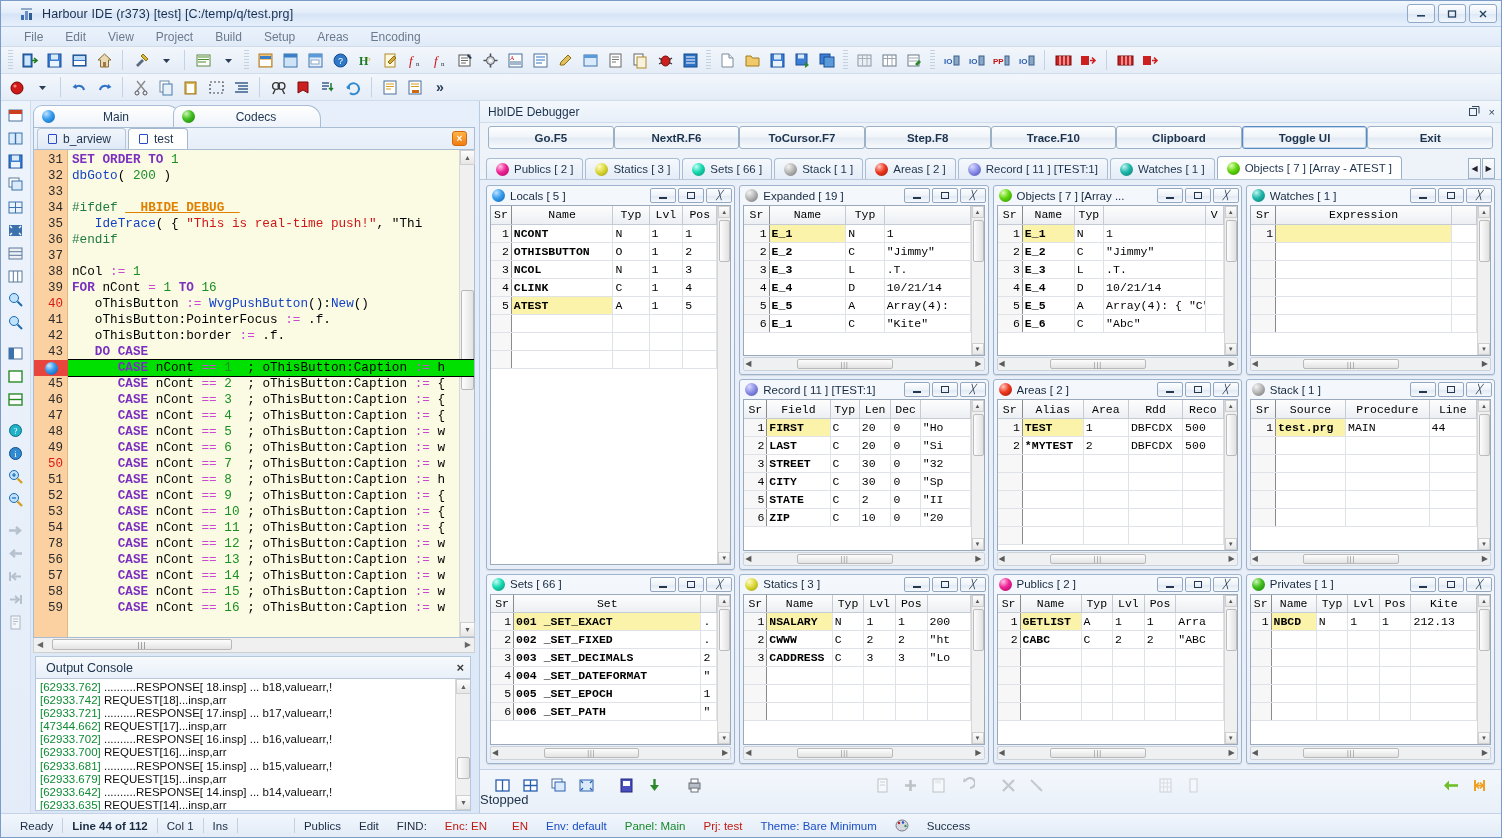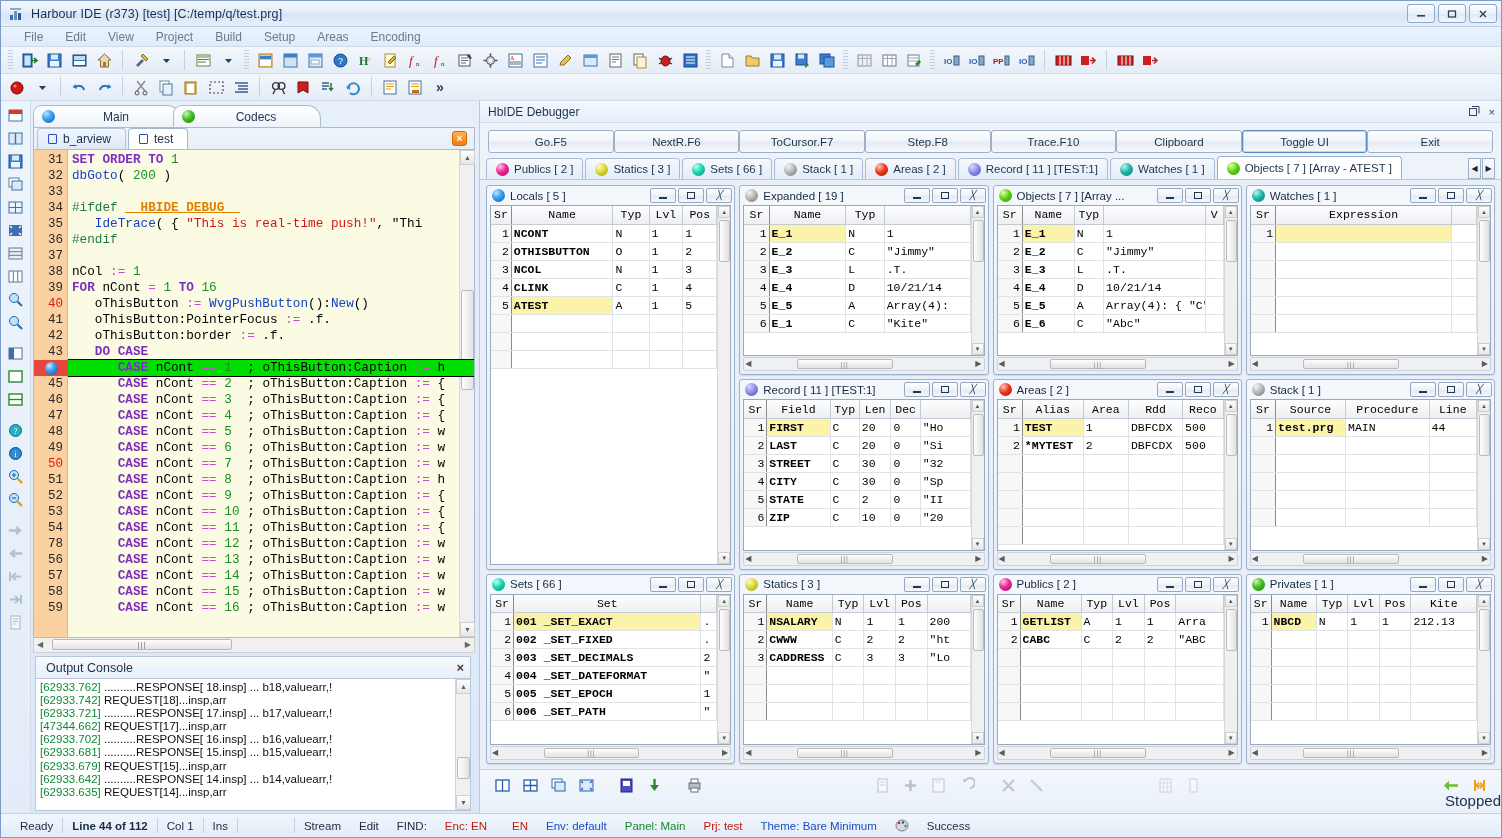--- a/index.html
+++ b/index.html
@@ -17,21 +17,21 @@
     background:linear-gradient(180deg,#e8f0fb 0%, #dbe7f7 100%);
     border:1px solid #7a9cc6;
     display:flex; flex-direction:column;
   }
 
   
   .titlebar{
     height:26px; flex:0 0 26px;
     background:linear-gradient(180deg,#f2f7fd 0%,#e2ecf9 48%,#d6e4f7 52%,#e7f0fb 100%);
     border-bottom:1px solid #b8cde5;
-    display:flex; align-items:center; padding:0 4px;
+    display:flex; align-items:center; padding:0 15px;
     position:relative;
   }
   .titlebar .tb-icon{ width:16px;height:16px;margin:0 6px 0 4px;position:relative;}
   .titlebar .tb-text{ font-size:12.5px; color:#17304f; letter-spacing:.1px;}
   .wbtns{ position:absolute; right:4px; top:3px; display:flex; gap:3px;}
   .wbtn{
     width:28px;height:19px;border:1px solid #8fa9c6;border-radius:3px;
     background:linear-gradient(180deg,#fdfdfe 0%,#eaf1fa 50%,#dce7f5 51%,#f2f7fd 100%);
     display:flex;align-items:center;justify-content:center;font-size:10px;color:#26405f;
   }
@@ -172,21 +172,21 @@
   
   .rightcol{flex:1 1 auto;min-width:0;display:flex;flex-direction:column;background:#eef3fa;border-left:1px solid #b9cbe2;}
   .dbghdr{
     height:22px;flex:0 0 22px;display:flex;align-items:center;padding:0 6px 0 8px;
     background:linear-gradient(180deg,#f4f8fd,#e7eff9);border-bottom:1px solid #cfdcec;
     font-size:12px;color:#1d3busy;color:#1d334d;
   }
   .dbghdr .spacer{flex:1;}
   .dbghdr .hbtn{margin-left:9px;color:#33475e;font-size:11px;}
 
-  .dbgbtns{flex:0 0 30px;display:flex;align-items:flex-end;padding:3px 8px 0 8px;}
+  .dbgbtns{flex:0 0 30px;display:flex;align-items:flex-start;padding:3px 8px 0 8px;font-weight:bold;}
   .dbgbtn{
     flex:1 1 0;height:23px;border:1px solid #9cb0c6;border-radius:3px;
     background:linear-gradient(180deg,#fdfefe 0%,#f0f4f9 48%,#e3eaf3 52%,#f7fafd 100%);
     display:flex;align-items:center;justify-content:center;font-size:11.5px;color:#1d334d;
   }
   .dbgbtn.sel{border-color:#5b8ac0;box-shadow:0 0 0 1px #bed5ec inset;}
 
   .dbgtabs{flex:0 0 26px;display:flex;align-items:flex-end;padding:3px 6px 0 6px;position:relative;}
   .dtab{
     height:21px;display:flex;align-items:center;gap:5px;padding:0 9px;
@@ -244,21 +244,21 @@
   .ghs .thumb{position:absolute;top:1px;height:10px;background:linear-gradient(180deg,#fdfdfd,#e3e3e3);
     border:1px solid #b9b9b9;border-radius:2px;display:flex;align-items:center;justify-content:center;font-size:7px;color:#888;letter-spacing:1px;}
   .ghs .lar{position:absolute;left:1px;top:1px;font-size:8px;color:#5a5a5a;}
   .ghs .rar{position:absolute;right:2px;top:1px;font-size:8px;color:#5a5a5a;}
 
   
   .dbgfoot{flex:0 0 44px;height:44px;background:linear-gradient(180deg,#f3f7fc,#e9f0f9);
     border-top:1px solid #c4d3e6;display:flex;align-items:flex-start;padding:4px 10px 0 10px;position:relative;}
   .dbgfoot .grp{display:flex;gap:4px;align-items:center;}
   .dbgfoot .gap{width:34px;}
-  .stoplbl{position:absolute;left:0;right:0;top:22px;text-align:right;font-size:15px;color:#20344d;}
+  .stoplbl{position:absolute;left:0;right:0;top:22px;text-align:left;font-size:13px;color:#20344d;}
   .spacerflex{flex:1;}
 
   
   .statusbar{
     flex:0 0 24px;height:24px;display:flex;align-items:center;
     background:linear-gradient(180deg,#f1f6fc,#e3ecf7);border-top:1px solid #c4d3e6;
     font-size:11.5px;color:#1a2c42;padding-left:10px;gap:0;
   }
   .sb{padding:0 9px;white-space:nowrap;}
   .sb.b{font-weight:bold;}
@@ -896,20 +896,21 @@
           <div class="outhdr">
             <span>Output Console</span>
             <span class="x">×</span>
           </div>
           <div class="outbody" id="outbody">
             <div><span class="t">[62933.762]</span><span class="m"> ..........RESPONSE[ 18.insp] ... b18,valuearr,!</span></div>
               <div><span class="t">[62933.742]</span><span class="m"> REQUEST[18]...insp,arr</span></div>
               <div><span class="t">[62933.721]</span><span class="m"> ..........RESPONSE[ 17.insp] ... b17,valuearr,!</span></div>
               <div><span class="t">[47344.662]</span><span class="m"> REQUEST[17]...insp,arr</span></div>
               <div><span class="t">[62933.702]</span><span class="m"> ..........RESPONSE[ 16.insp] ... b16,valuearr,!</span></div>
+              <div><span class="t">[62933.700]</span><span class="m"> REQUEST[16]...insp,arr</span></div>
               <div><span class="t">[62933.681]</span><span class="m"> ..........RESPONSE[ 15.insp] ... b15,valuearr,!</span></div>
               <div><span class="t">[62933.679]</span><span class="m"> REQUEST[15]...insp,arr</span></div>
               <div><span class="t">[62933.642]</span><span class="m"> ..........RESPONSE[ 14.insp] ... b14,valuearr,!</span></div>
               <div><span class="t">[62933.635]</span><span class="m"> REQUEST[14]...insp,arr</span></div>
               <div class="vscroll" style="right:0;">
               <div class="arrowbtn" style="top:0;">▲</div>
               <div class="thumb" style="top:78px;height:22px;"></div>
               <div class="arrowbtn" style="bottom:0;">▼</div>
             </div>
           </div>
@@ -2157,21 +2158,21 @@
     <span class="sb">Ready</span>
     <span class="sbsep"></span>
     <span class="sb b">Line 44 of 112</span>
     <span class="sbsep"></span>
     <span class="sb">Col 1</span>
     <span class="sbsep"></span>
     <span class="sb">Ins</span>
     <span class="sbsep"></span>
     <span class="sb" style="width:56px;"></span>
     <span class="sbsep"></span>
-    <span class="sb">Stream</span>
+    <span class="sb">Publics</span>
     <span class="sb">Edit</span>
     <span class="sb">FIND:</span>
     <span class="sb red">Enc: EN</span>
     <span class="sb red" style="padding-left:16px;">EN</span>
     <span class="sb blu">Env: default</span>
     <span class="sb grn">Panel: Main</span>
     <span class="sb red">Prj: test</span>
     <span class="sb blu">Theme: Bare Minimum</span>
     <span class="sb">
       <svg width="14" height="13" viewBox="0 0 14 13">

